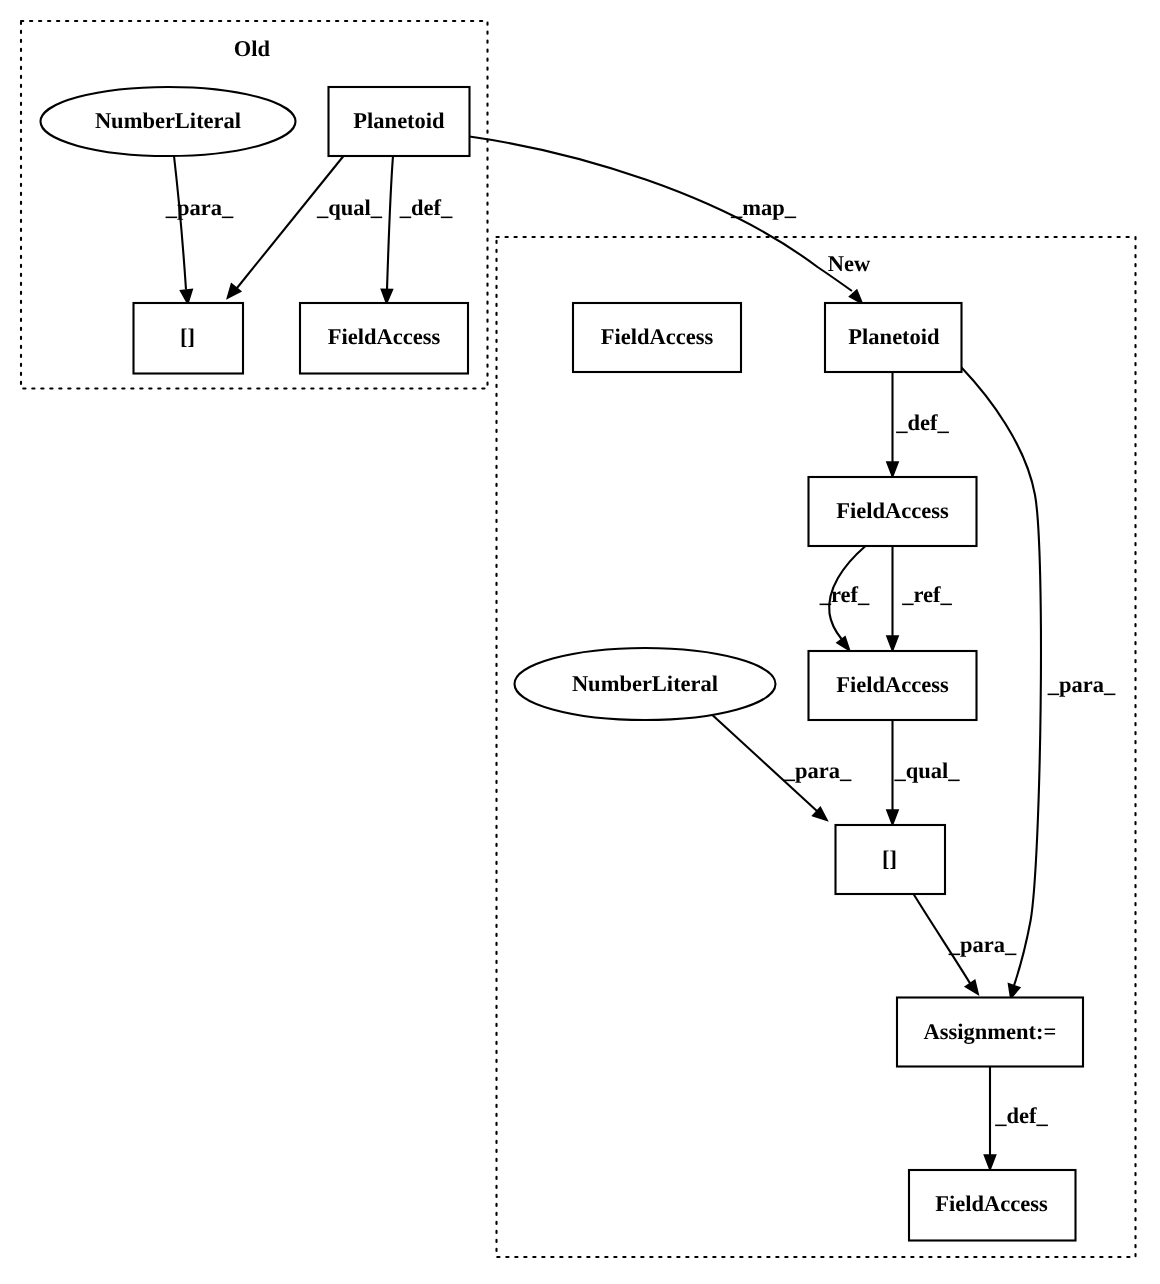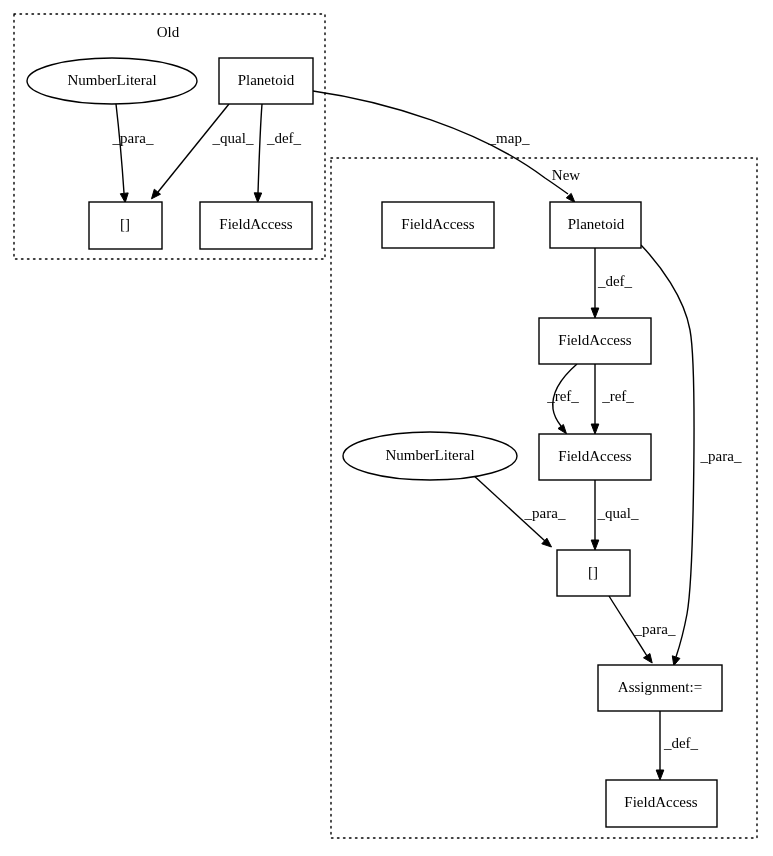--- a/index.html
+++ b/index.html
@@ -10,20 +10,21 @@
   body {
     width: 773px;
     height: 856px;
     font-family: "Liberation Serif", "DejaVu Serif", serif;
     overflow: hidden;
   }
   #graph-root {
     position: relative;
     width: 773px;
     height: 856px;
+    font-weight: bold;
   }
   svg.graph {
     display: block;
     width: 773px;
     height: 856px;
     background: #ffffff;
   }
   .node-shape {
     fill: #ffffff;
     stroke: #000000;

